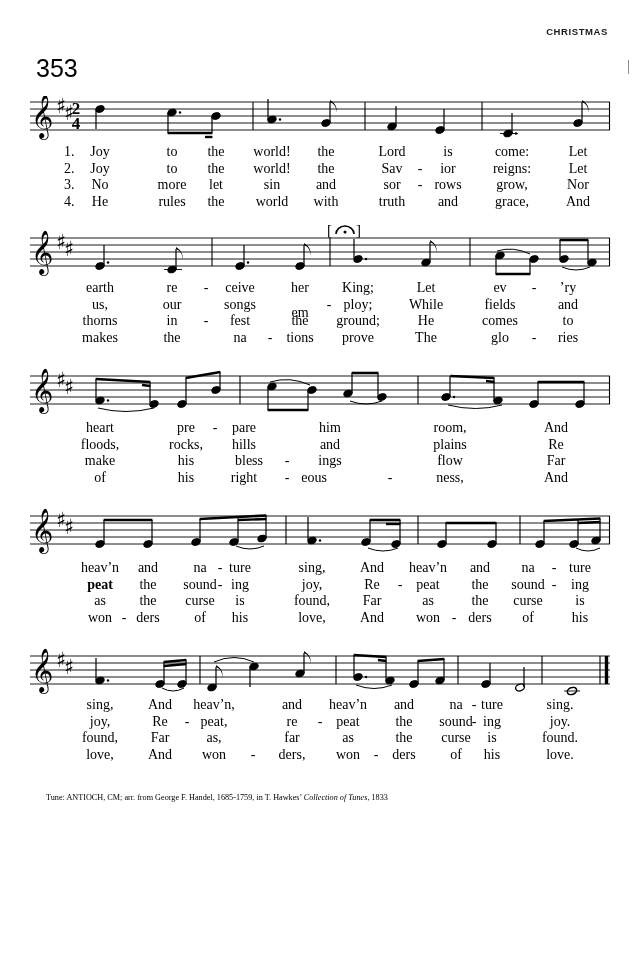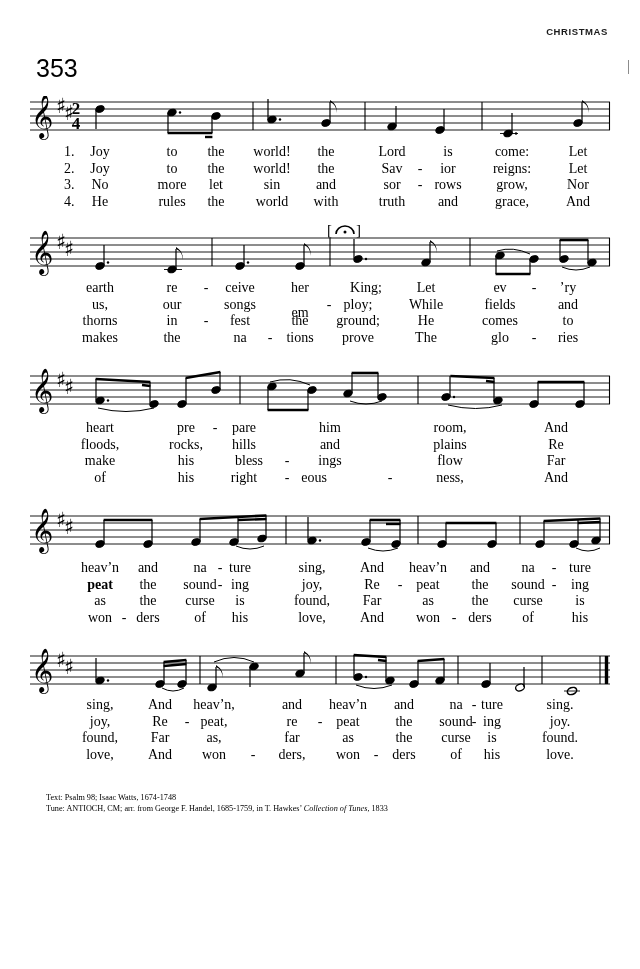--- a/index.html
+++ b/index.html
@@ -320,21 +320,21 @@
       </g>
     </svg>
   </div>
 
   <div class="lyric-block" id="lyr2" style="top:280px">
       <div class="lyric-line">
         <span class="lyric-word" style="left: 100px;">earth</span>
         <span class="lyric-word" style="left: 172px;">re</span>
         <span class="lyric-word" style="left: 240px;">ceive</span>
         <span class="lyric-word" style="left: 300px;">her</span>
-        <span class="lyric-word" style="left: 366px;">King;</span>
+        <span class="lyric-word" style="left: 358px;">King;</span>
         <span class="lyric-word" style="left: 426px;">Let</span>
         <span class="lyric-word" style="left: 500px;">ev</span>
         <span class="lyric-word" style="left: 568px;">’ry</span>
         <span class="hyph" style="left: 206px;">-</span>
         <span class="hyph" style="left: 534px;">-</span>
       </div>
       <div class="lyric-line">
         <span class="lyric-word" style="left: 100px;">us,</span>
         <span class="lyric-word" style="left: 172px;">our</span>
         <span class="lyric-word" style="left: 240px;">songs</span>
@@ -732,17 +732,16 @@
         <span class="lyric-word" style="left: 404px;">ders</span>
         <span class="lyric-word" style="left: 456px;">of</span>
         <span class="lyric-word" style="left: 492px;">his</span>
         <span class="lyric-word" style="left: 560px;">love.</span>
         <span class="hyph" style="left: 253px;">-</span>
         <span class="hyph" style="left: 376px;">-</span>
       </div>
     </div>
 
   <div id="attribution">
-    <div class="attr-line"><span>Text: </span><span>Psalm 98; Isaac Watts, 1674-1748</span></div>
     <div class="attr-line"><span>Tune: </span><span>ANTIOCH, CM; arr. from George F. Handel, 1685-1759, in T. Hawkes’ </span><i>Collection of Tunes</i><span>, 1833</span></div>
   </div>
 
 </div>
 
 </body></html>

